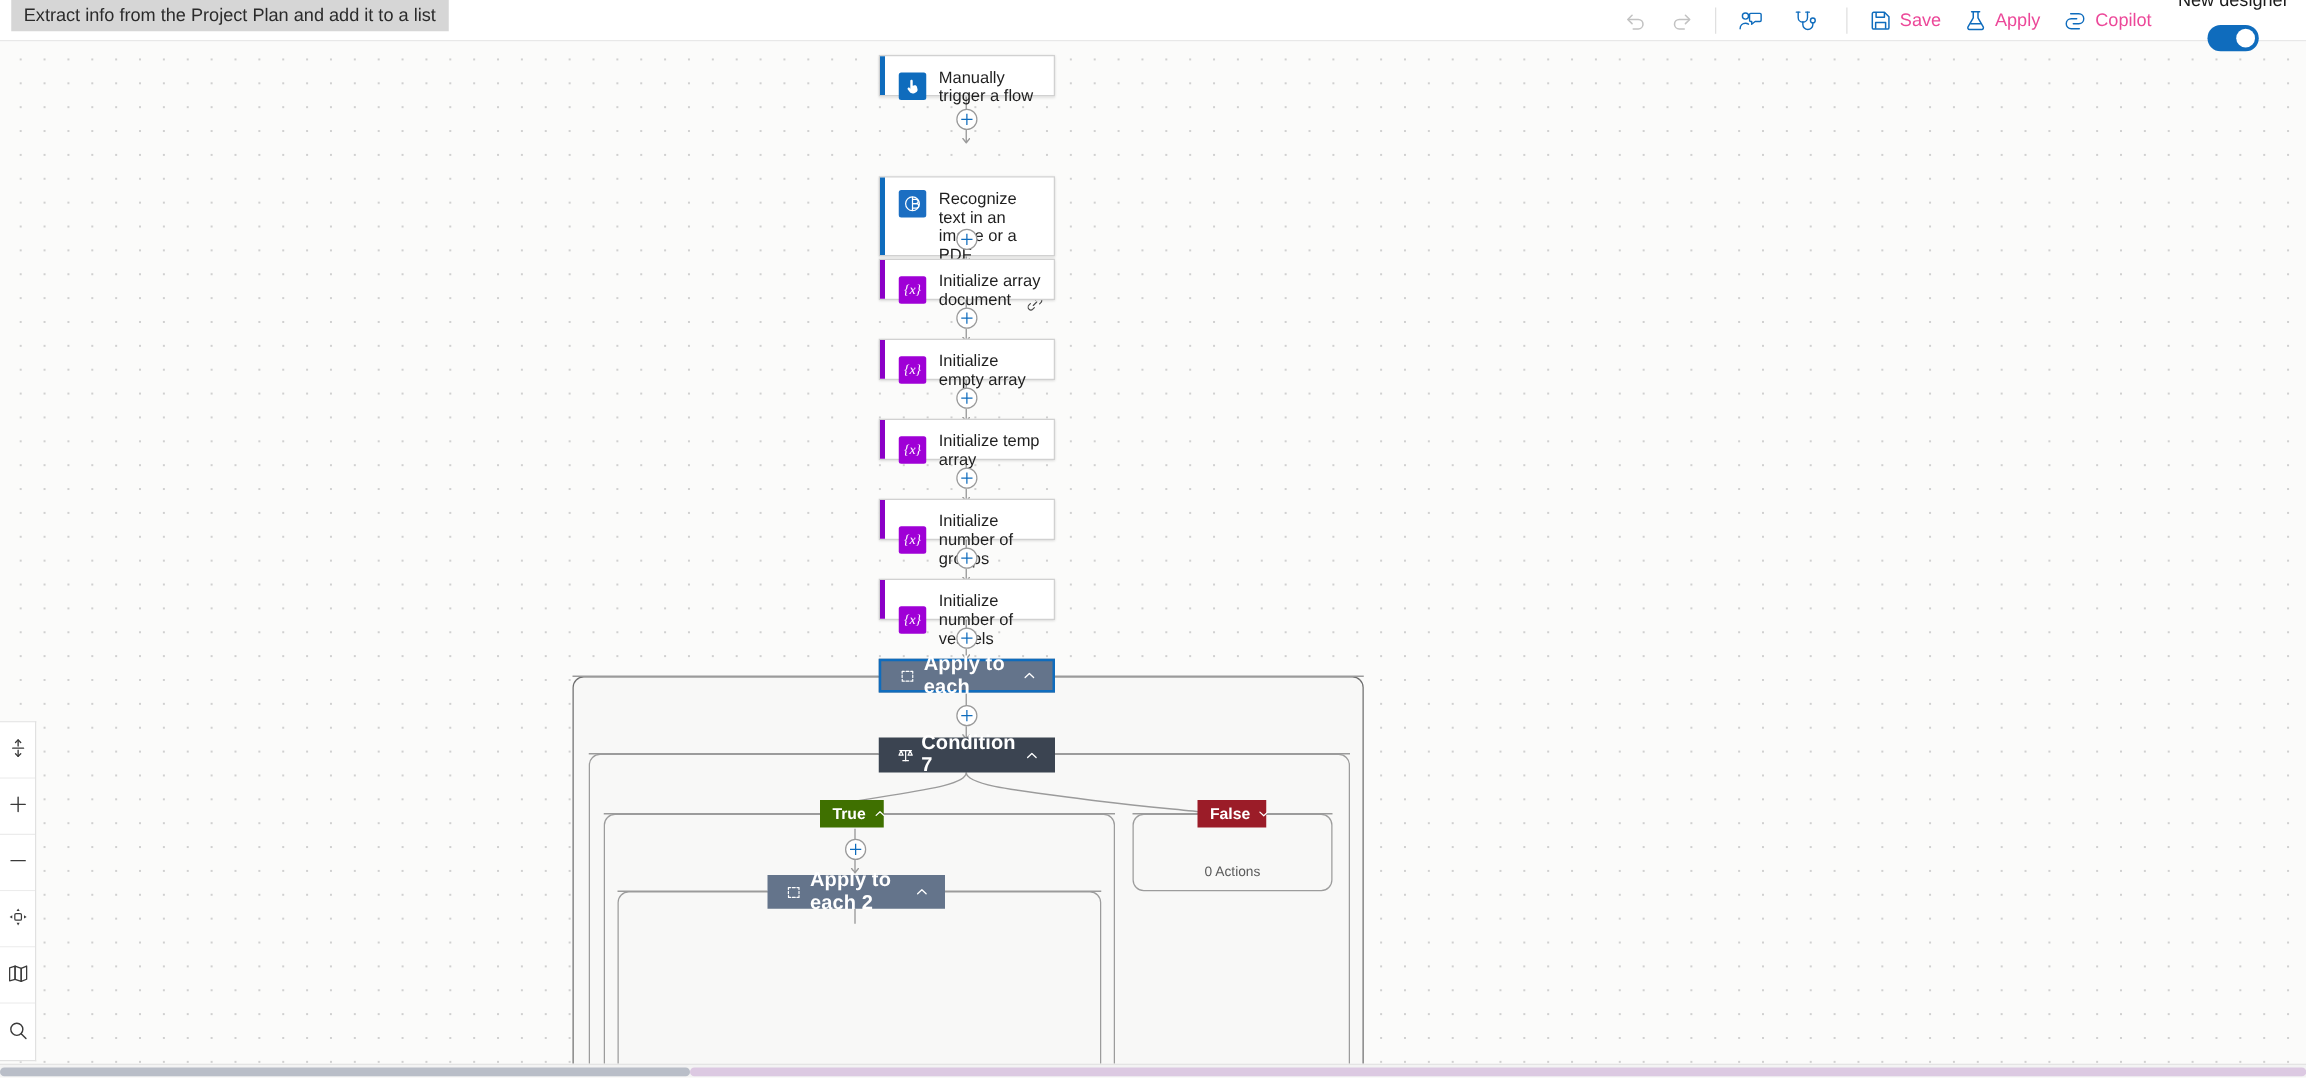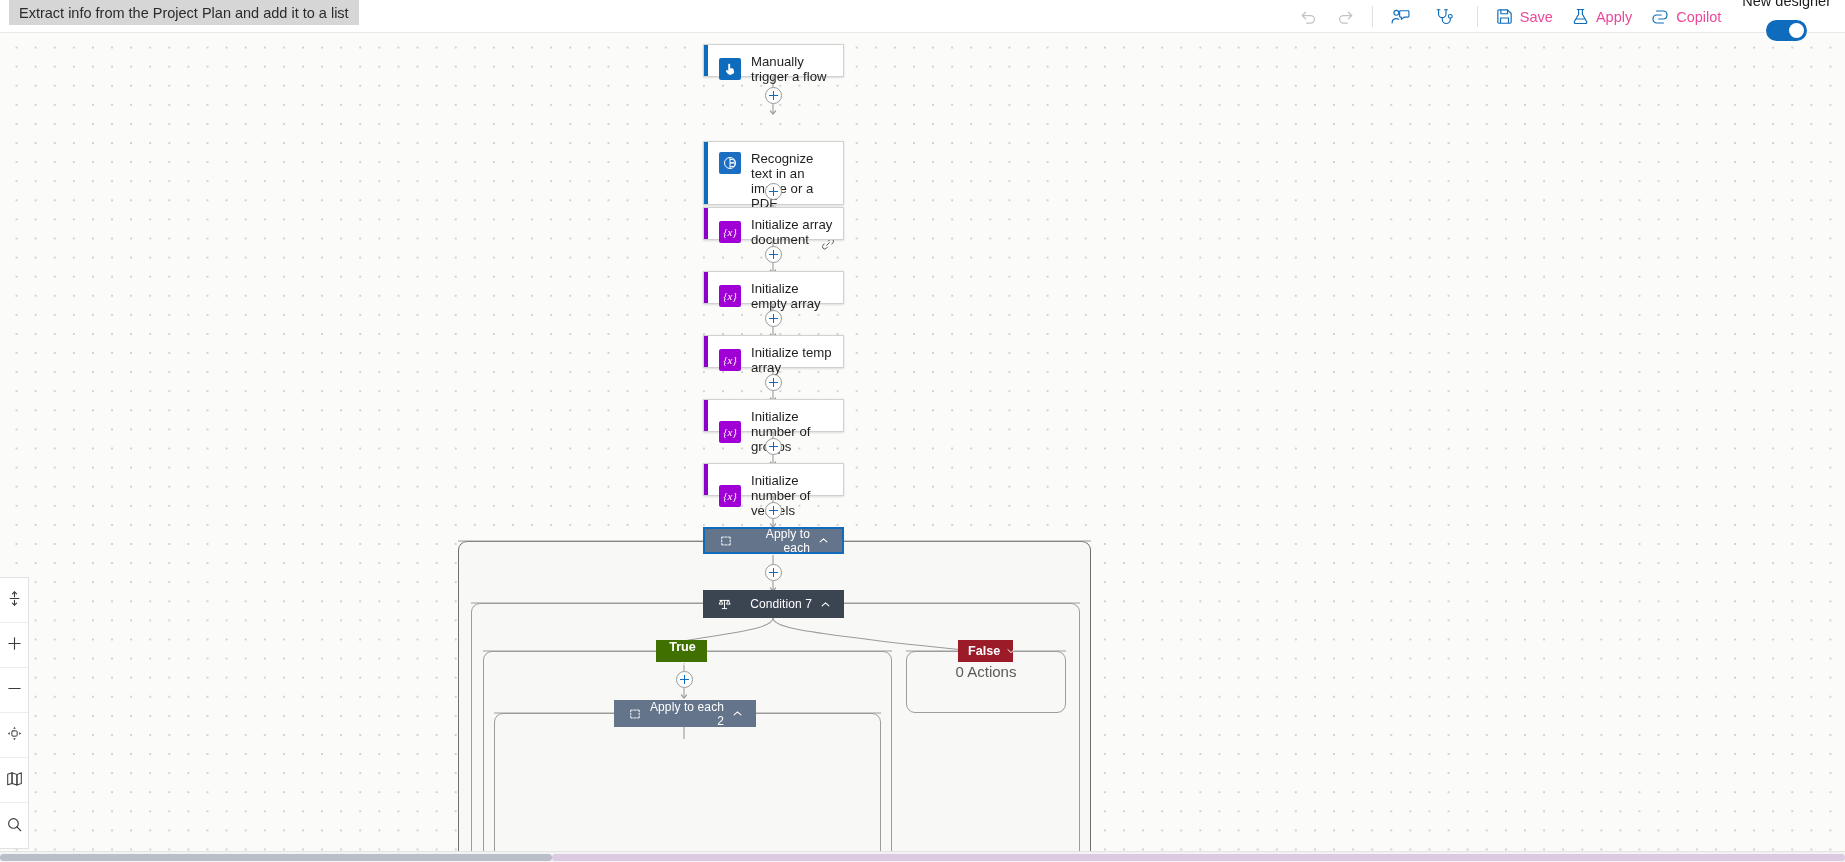--- a/index.html
+++ b/index.html
@@ -129,42 +129,43 @@
   
   .barnode {
     position: absolute;
     background: #64748b;
     display: flex; align-items: center;
     color: #ffffff;
     z-index: 12;
     cursor: pointer;
   }
   .barnode .bn-ico { width: 26px; display:flex; align-items:center; justify-content:center; flex:none; margin-left: 8px; }
-  .barnode .bn-label { flex: 1; text-align: right; font-size: 12px; font-weight: normal; letter-spacing: .1px; }
+  .barnode .bn-label { flex: 1; text-align: left; font-size: 16px; font-weight: bold; letter-spacing: .1px; }
   .barnode .bn-chev { width: 26px; display:flex; align-items:center; justify-content:center; flex:none; margin-right: 6px; }
   .barnode.dark { background: #3b4451; }
   .barnode.selected {
     border: 2px solid #0f6cbd;
     background: #64748b;
   }
 
   
   .chip {
     position: absolute;
     height: 22px;
     display: flex; align-items: center; gap: 6px;
     padding: 0 8px 0 10px;
     color: #ffffff; font-size: 12.6px; font-weight: bold;
     z-index: 14; cursor: pointer;
   }
-  .chip.true  { background: #3f7000; flex-direction: column; }
+  .chip.true  { background: #3f7000; }
   .chip.false { background: #9b1c28; }
   .chip-actions {
-    position: absolute; font-size: 15px; color: #5a5a5a; z-index: 13;
+    position: absolute; font-size: 11px; color: #5a5a5a; z-index: 13;
     white-space: nowrap;
+    margin-top: 29px;
   }
 
   
   .plus {
     position: absolute;
     width: 17px; height: 17px; border-radius: 50%;
     background: #ffffff; border: 1px solid #9a9a9a;
     display: flex; align-items: center; justify-content: center;
     z-index: 16; cursor: pointer;
   }

